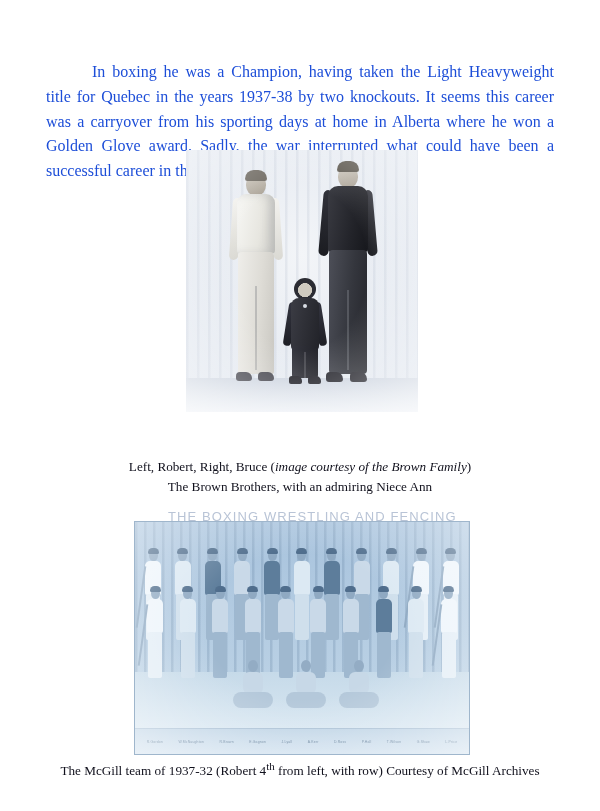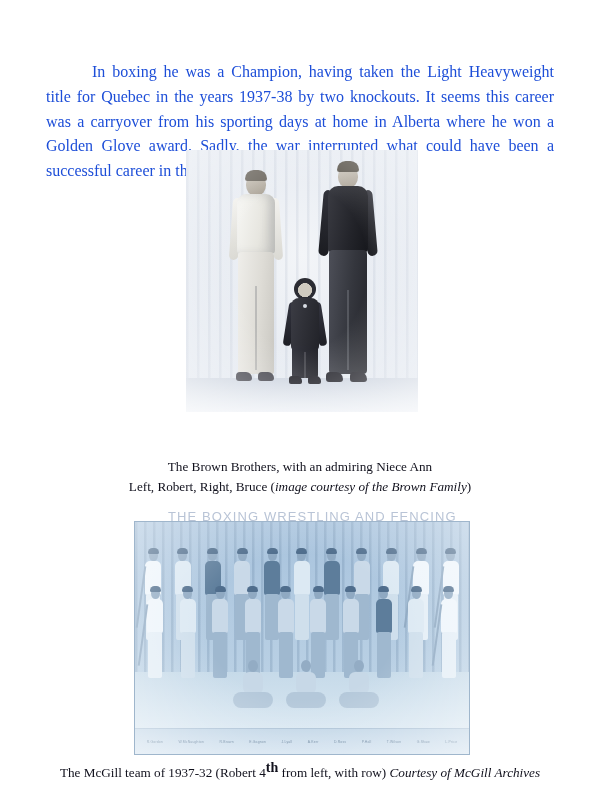--- a/index.html
+++ b/index.html
@@ -315,22 +315,22 @@
   
   .caption2 {
     position: absolute;
     left: 30px;
     top: 760px;
     width: 540px;
     text-align: center;
     font-size: 13.2px;
     color: #10101c;
   }
-  .caption2 sup { font-size: 14px; vertical-align: super; font-weight: bold; }
-  .caption2 .italic { font-style: italic; }
+  .caption2 sup { font-size: 11px; vertical-align: super; }
+  .caption2 .italic { }
 </style>
 </head>
 <body>
 
 <div class="page">
 
   <p class="para">In boxing he was a Champion, having taken the Light Heavyweight title for Quebec in the years 1937-38 by two knockouts.  It seems this career was a carryover from his sporting days at home in Alberta where he won a Golden Glove award.  Sadly, the war interrupted what could have been a successful career in this, and many other life choices.</p>
 
   <div class="photo1">
     <div class="curtain"></div>
@@ -365,22 +365,22 @@
       <div class="torso"></div>
       <div class="pants"></div>
       <div class="shoe-l"></div>
       <div class="shoe-r"></div>
     </div>
 
     <div class="haze"></div>
   </div>
 
   <div class="caption1">
+    <div><span>Left, Robert, Right, Bruce (</span><span class="italic">image courtesy of the Brown Family</span><span>)</span></div>
     <div>The Brown Brothers, with an admiring Niece Ann</div>
-    <div><span>Left, Robert, Right, Bruce (</span><span class="italic">image courtesy of the Brown Family</span><span>)</span></div>
   </div>
 
   <div class="banner">THE BOXING WRESTLING AND FENCING CLUB</div>
 
   <div class="photo2">
     <div class="curtain2"></div>
     <div class="mat"></div>
 
     <div class="row-back">
       <div class="person fencer">

